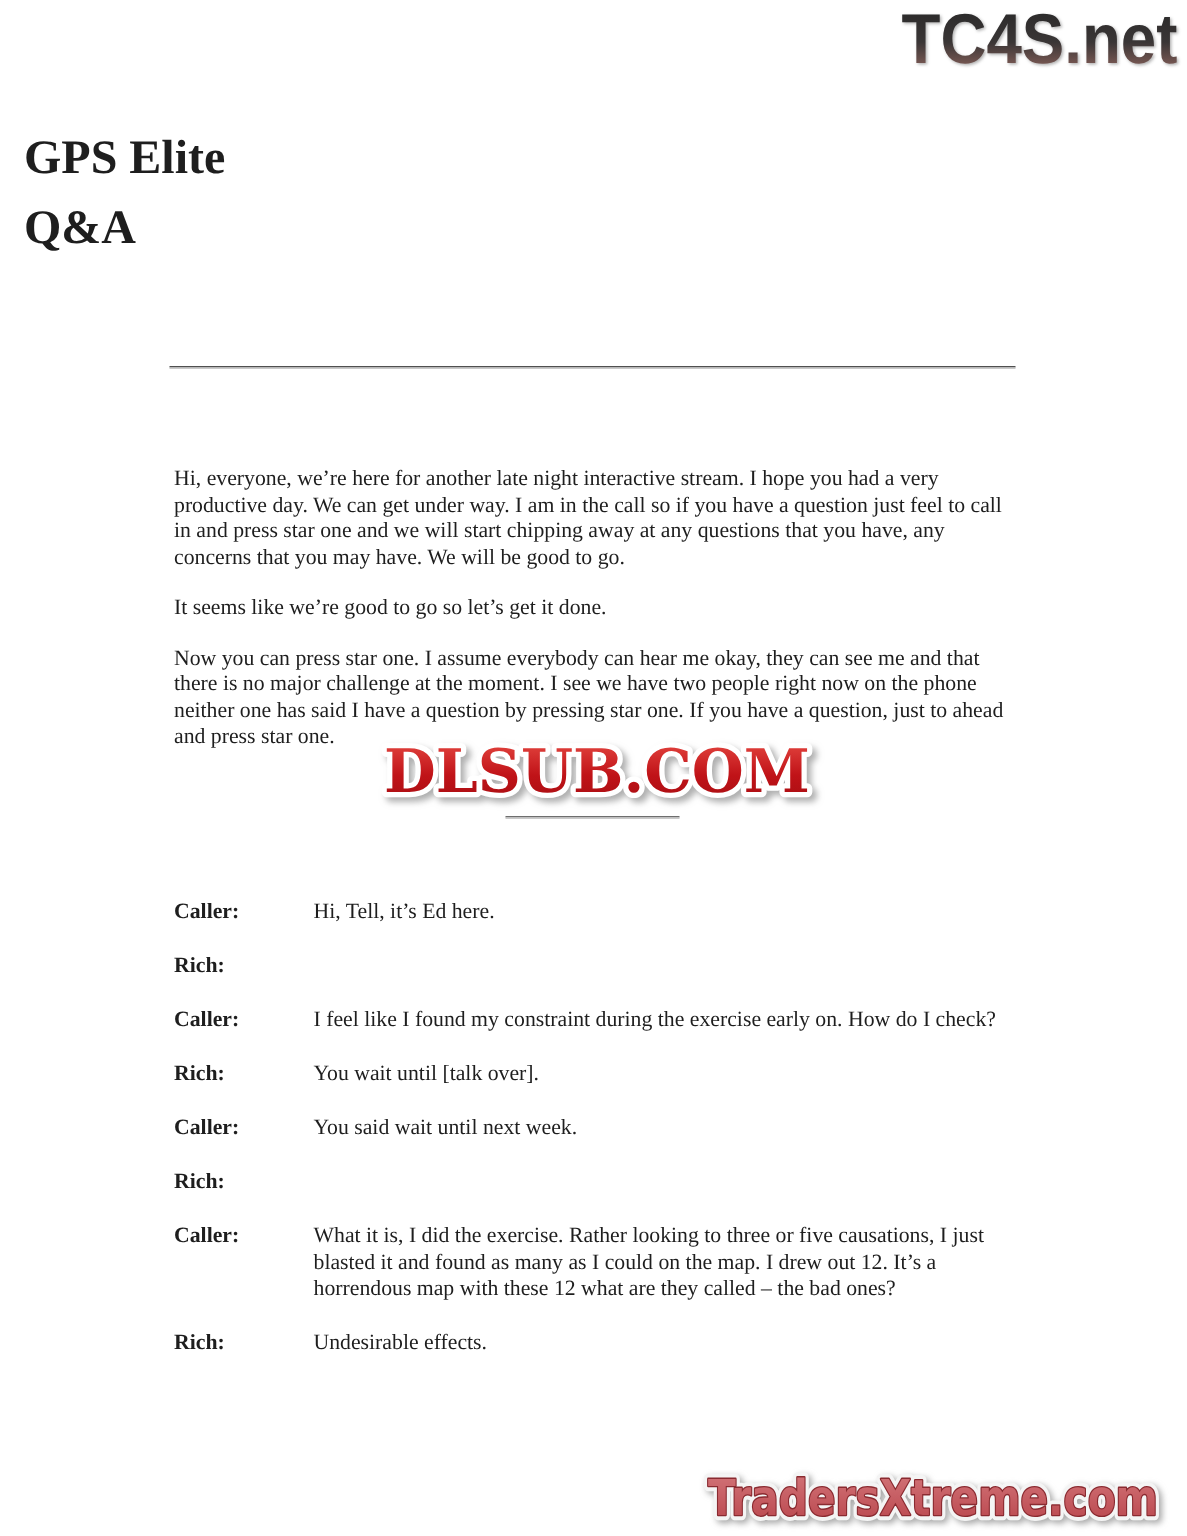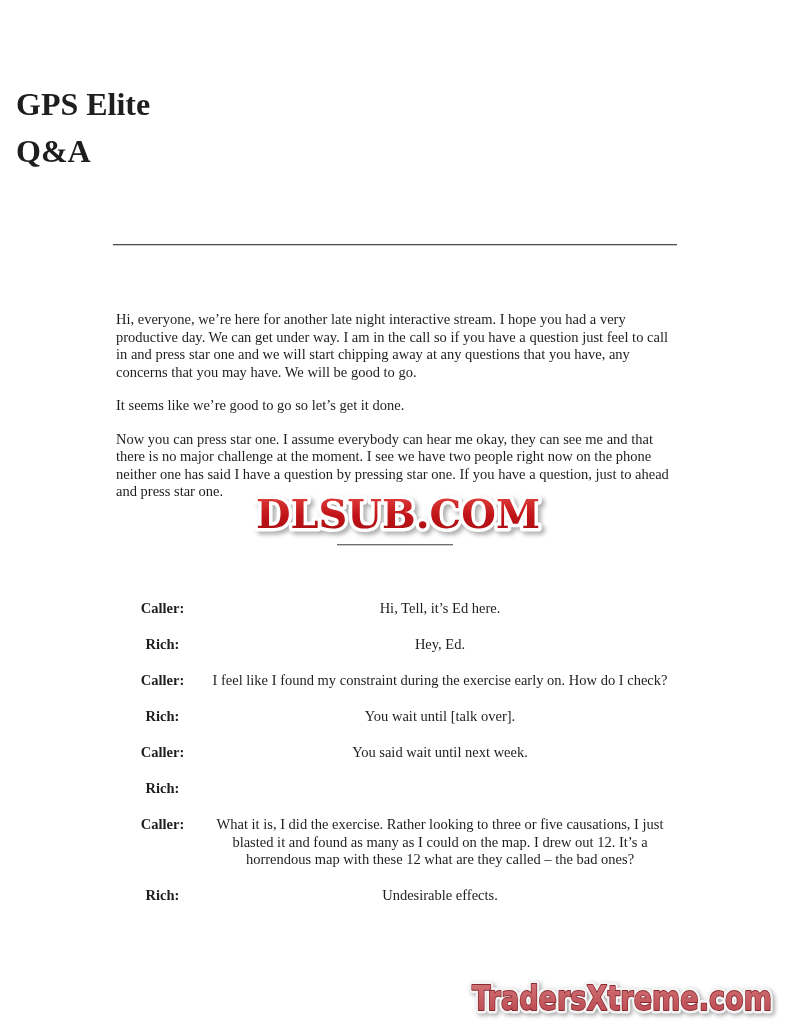--- a/index.html
+++ b/index.html
@@ -56,33 +56,45 @@
   
   .dlsub { position: absolute; top: 487px; left: 243px; }
   .dlsub svg { display: block; }
 
   
   .transcript {
     position: absolute;
     top: 600px; left: 116px; width: 556px;
     font-size: 14.5px; line-height: 17.5px;
   }
-  .transcript .row { display: flex; margin: 0 0 18.5px 0; text-align: center; }
+  .transcript .row { display: flex; margin: 0 0 18.5px 0; }
   .transcript .speaker { flex: none; width: 93px; font-weight: bold; }
   .transcript .dialogue { width: 462px; }
 
   
   .bottom-logo { position: absolute; right: 8px; bottom: 1px; }
   .bottom-logo svg { display: block; }
 </style>
 </head>
 <body>
 
 <div class="page">
 
+  <div class="top-logo">
+    <svg width="192" height="50" viewBox="0 0 192 50">
+      <defs>
+        <linearGradient id="tcGrad" x1="0" y1="0" x2="0" y2="1">
+          <stop offset="0" stop-color="#262626"></stop>
+          <stop offset="0.55" stop-color="#3a3636"></stop>
+          <stop offset="1" stop-color="#9a6a62"></stop>
+        </linearGradient>
+      </defs>
+      <text x="96" y="40" text-anchor="middle" font-family="Liberation Sans, DejaVu Sans, sans-serif" font-weight="bold" font-size="47" textLength="184" lengthAdjust="spacingAndGlyphs" fill="url(#tcGrad)" style="filter: drop-shadow(1px 1.5px 1px rgba(80,80,80,0.45));">TC4S.net</text>
+    </svg>
+  </div>
 
   <header class="doc-header">
     <h1 class="doc-title">GPS Elite</h1>
     <h2 class="doc-subtitle">Q&amp;A</h2>
   </header>
 
   <div class="divider-long"></div>
 
   <div class="intro">
 
@@ -112,21 +124,20 @@
 
   <div class="transcript">
 
       <div class="row">
         <span class="speaker">Caller:</span>
         <span class="dialogue">Hi, Tell, it’s Ed here.</span>
       </div>
 
       <div class="row">
         <span class="speaker">Rich:</span>
-        <span class="dialogue">Hey, Ed.</span>
       </div>
 
       <div class="row">
         <span class="speaker">Caller:</span>
         <span class="dialogue">I feel like I found my constraint during the exercise early on. How do I check?</span>
       </div>
 
       <div class="row">
         <span class="speaker">Rich:</span>
         <span class="dialogue">You wait until [talk over].</span>

